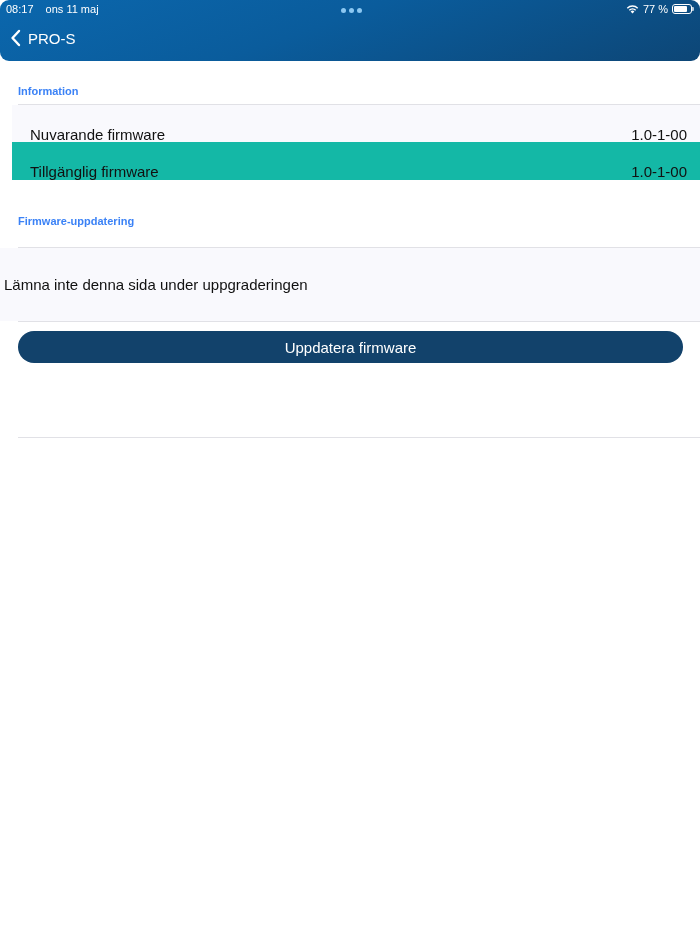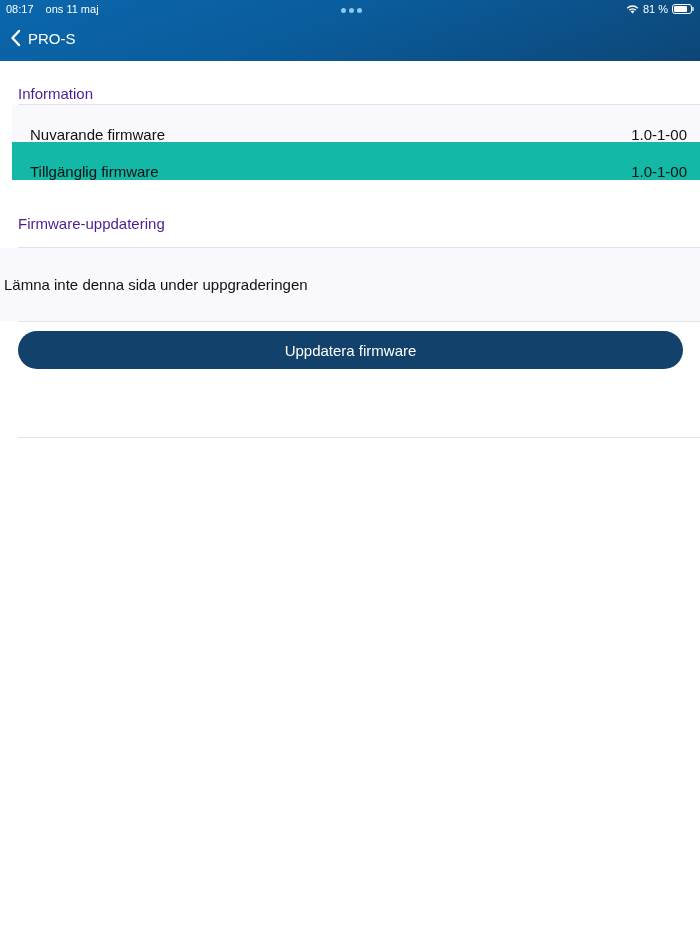--- a/index.html
+++ b/index.html
@@ -5,20 +5,21 @@
     * { box-sizing: border-box; margin: 0; padding: 0; }
     html, body {
       width: 700px; height: 934px; background: #ffffff;
       font-family: "Liberation Sans", "DejaVu Sans", sans-serif;
       overflow: hidden;
     }
     .header {
       position: absolute; left: 0; top: 0; width: 700px; height: 61px;
       background: linear-gradient(160deg, #0b67ad 0%, #0a5c9c 45%, #0d4676 100%);
       color: #fff;
+      border-radius: 9px;
     }
     .status-bar {
       position: absolute; left: 0; top: 0; width: 700px; height: 20px;
       font-size: 11px; color: #fff;
     }
     .status-left { position: absolute; left: 6px; top: 3px; }
     .status-left span { margin-right: 9px; }
     .status-dots {
       position: absolute; left: 341px; top: 8px; display: flex; gap: 3px;
     }
@@ -40,38 +41,38 @@
       background: #fff; border-radius: 0 1px 1px 0; opacity: .7;
     }
     .nav-back {
       position: absolute; left: 10px; top: 29px; display: flex; align-items: center;
       cursor: pointer;
     }
     .nav-back svg { margin-right: 7px; }
     .nav-back span { font-size: 15px; color: #fff; }
 
     .section-title {
-      position: absolute; left: 18px; font-size: 15px; font-weight: normal; color: #4c1d95;
+      position: absolute; left: 18px; font-size: 11px; font-weight: bold; color: #3b82f6;
     }
     .sep { position: absolute; height: 1px; background: #e1e1e6; }
     .row {
       position: absolute; left: 12px; width: 700px; height: 38px;
       display: flex; align-items: flex-end; justify-content: space-between;
       padding: 0 25px 0 18px; font-size: 15px; color: #111;
     }
     .row .value { font-weight: normal; font-size: 15px; color: #111; }
     .row-light { background: #f9f9fd; }
     .row-gray { background: #14b8a6; }
     .notice {
       position: absolute; left: 0; top: 248px; width: 700px; height: 73px;
       background: #f9f9fd; display: flex; align-items: center; padding-left: 4px;
       font-size: 15px; color: #111;
     }
     .update-btn {
-      position: absolute; left: 18px; top: 331px; width: 665px; height: 38px;
+      position: absolute; left: 18px; top: 331px; width: 665px; height: 32px;
       background: #12426b; border-radius: 19px; border: none;
       color: #fff; font-size: 15px; font-family: "Liberation Sans", sans-serif;
       display: flex; align-items: center; justify-content: center; cursor: pointer;
     }
   </style>
 </head>
 <body>
 
 <div class="header">
   <div class="status-bar">
@@ -83,21 +84,21 @@
       <i></i>
         <i></i>
         <i></i>
     </div>
     <div class="status-right">
       <svg width="13" height="10" viewBox="0 0 13 10">
         <path d="M6.5 9.5 L4.6 7.5 A2.7 2.7 0 0 1 8.4 7.5 Z" fill="#fff"></path>
         <path d="M2.8 5.7 A5.3 5.3 0 0 1 10.2 5.7 L9.2 6.7 A3.9 3.9 0 0 0 3.8 6.7 Z" fill="#fff"></path>
         <path d="M0.8 3.7 A8.1 8.1 0 0 1 12.2 3.7 L11.2 4.7 A6.7 6.7 0 0 0 1.8 4.7 Z" fill="#fff"></path>
       </svg>
-      <span>81 %</span>
+      <span>77 %</span>
       <div class="battery">
           <div class="fill"></div>
         </div>
     </div>
   </div>
   <div class="nav-back">
     <svg width="11" height="18" viewBox="0 0 11 18">
       <path d="M9 2 L2.5 9 L9 16" stroke="#fff" stroke-width="2.4" fill="none" stroke-linecap="round" stroke-linejoin="round"></path>
     </svg>
     <span>PRO-S</span>

